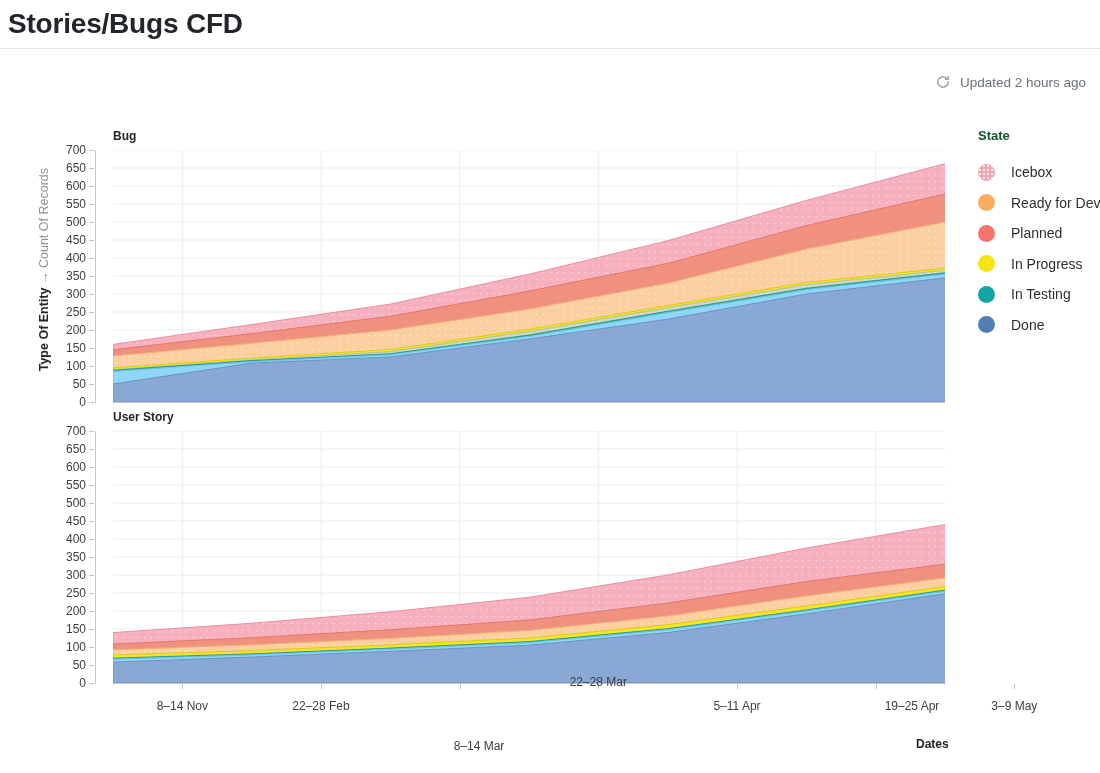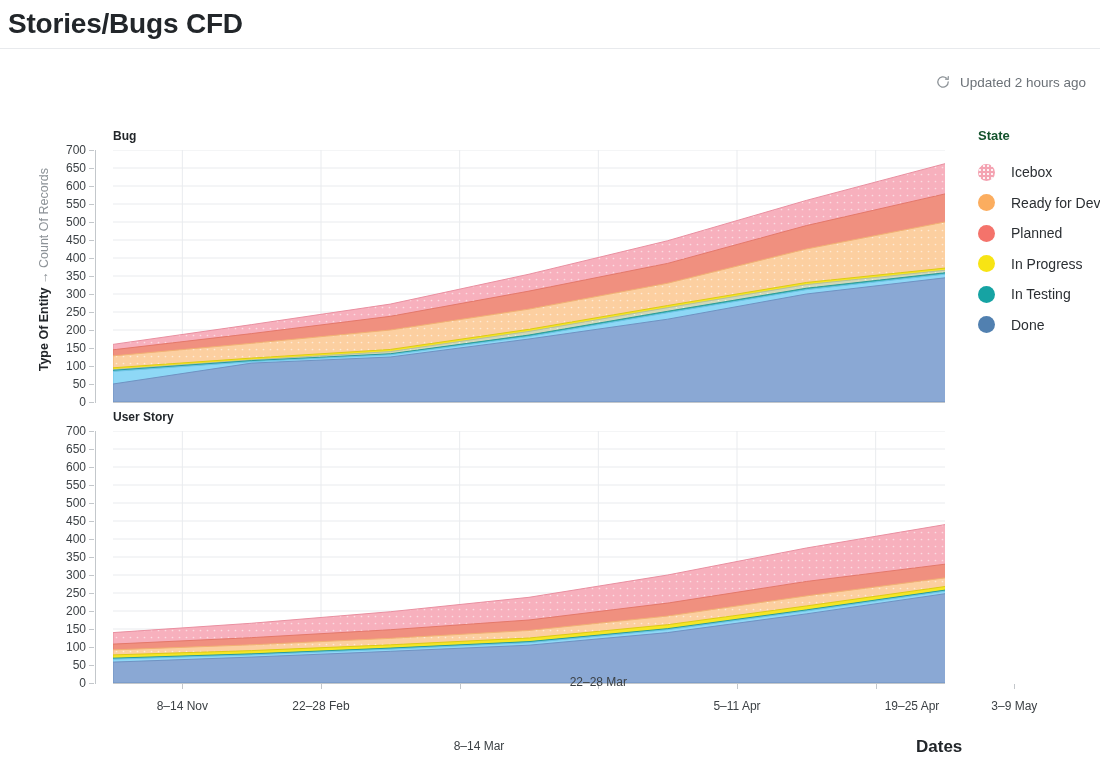--- a/index.html
+++ b/index.html
@@ -89,21 +89,21 @@
     position:absolute;width:1px;height:5px;background:#c3c7cb;
   }
   .xtick{
     position:absolute;
     font-size:12px;color:#3c4145;
     transform:translateX(-50%);
     white-space:nowrap;
   }
   .axis-title-x{
     position:absolute;
-    font-size:17px;font-weight:700;color:#22262a;
+    font-size:12px;font-weight:700;color:#22262a;
   }
   .legend{
     position:absolute;
     left:978px;top:128px;
     width:120px;
   }
   .legend-title{
     font-size:13px;font-weight:700;color:#14532d;
     margin-bottom:14px;
   }

